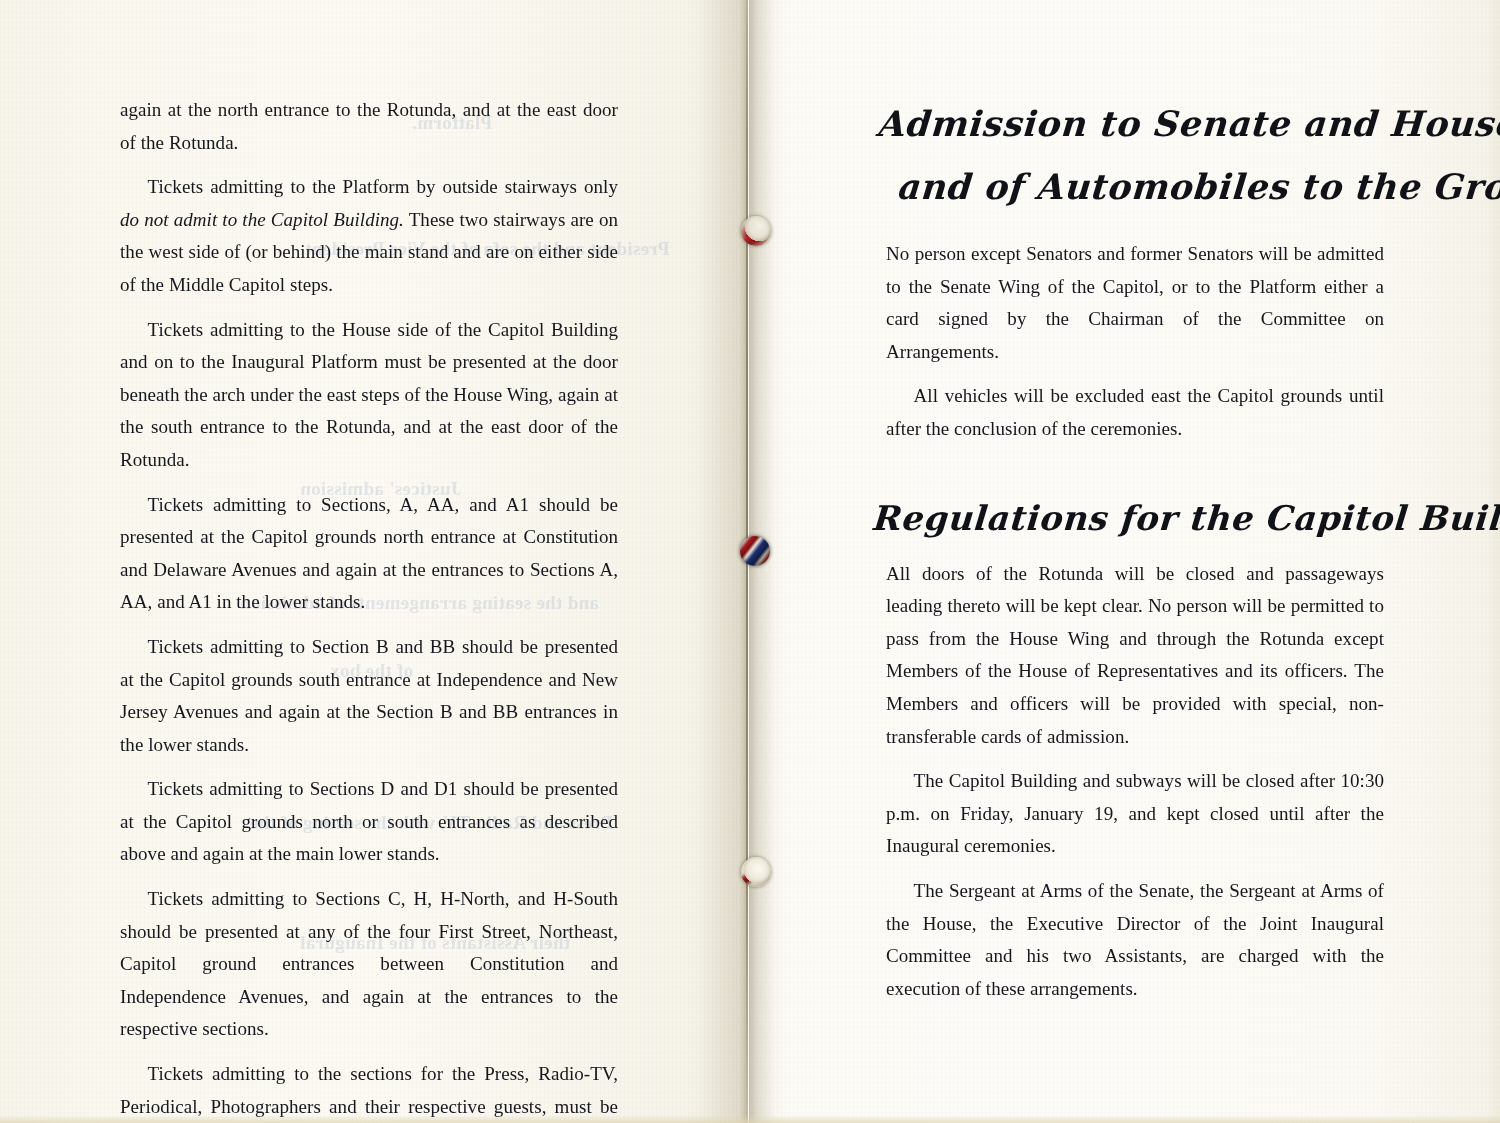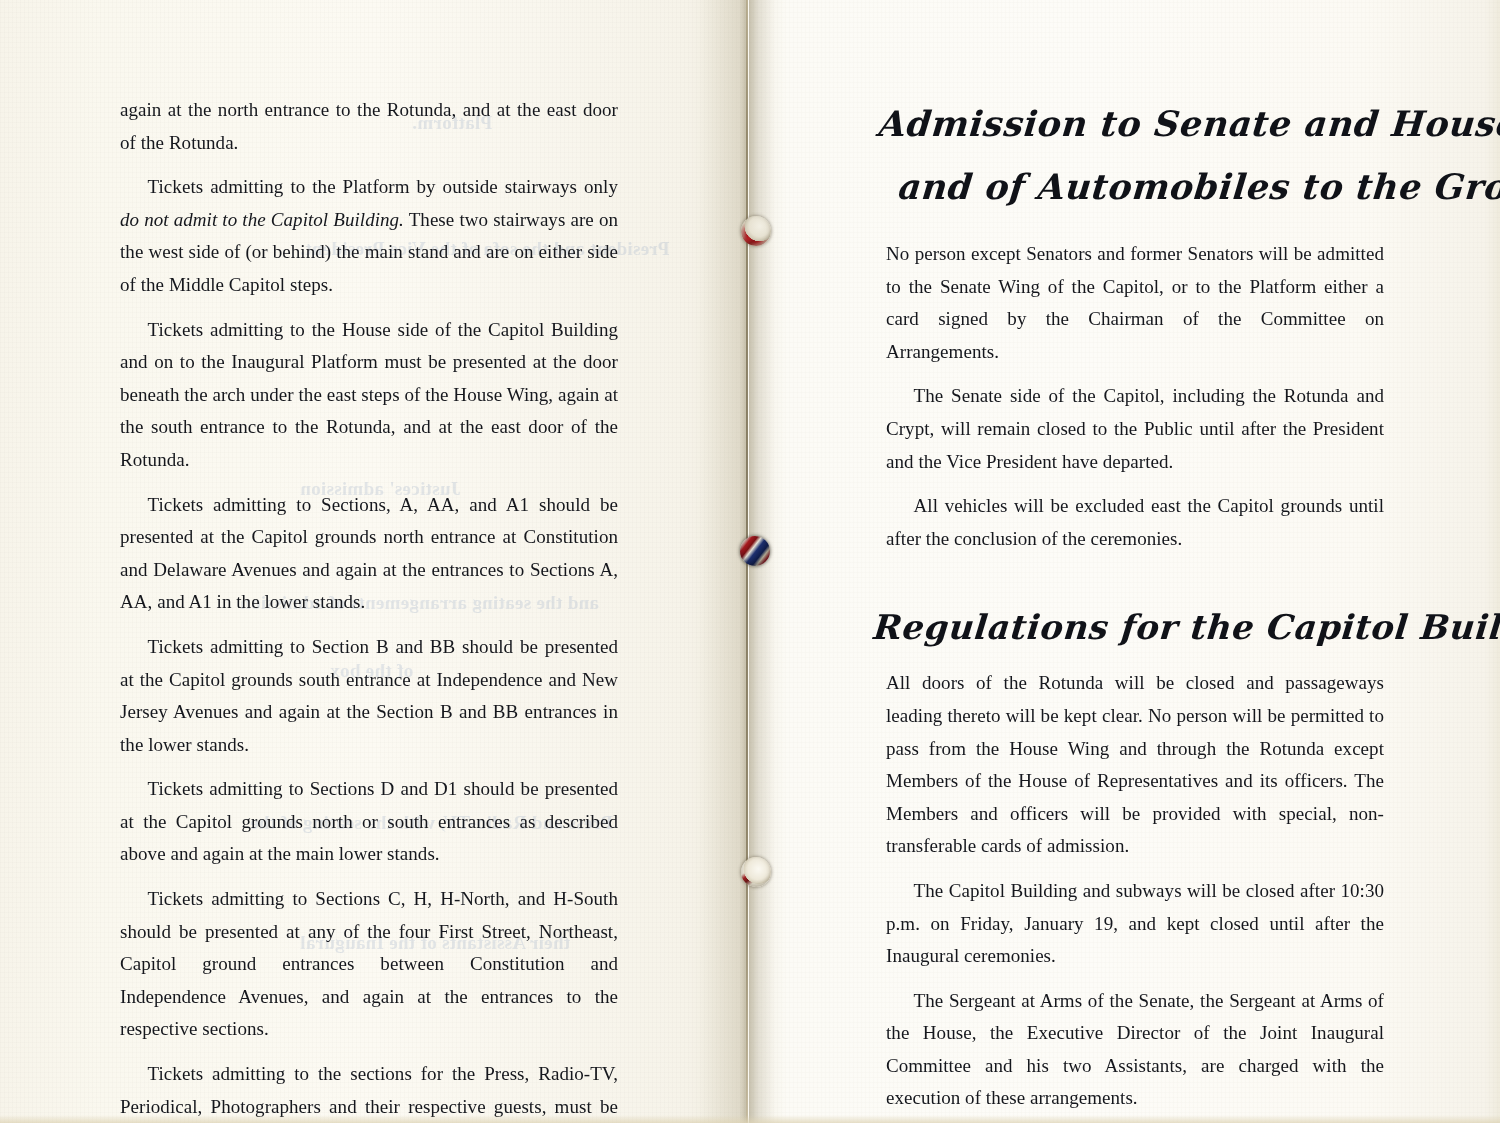--- a/index.html
+++ b/index.html
@@ -239,21 +239,20 @@
 
   <div class="column col-right body-text">
 
     <div class="script-heading script-1">
       <span class="line1">Admission to Senate and House Wings</span>
       <span class="line2">and of Automobiles to the Grounds</span>
     </div>
     <div class="spacer-after-h1"></div>
 
     <p class="flush">No person except Senators and former Senators will be admitted to the Senate Wing of the Capitol, or to the Platform either a card signed by the Chairman of the Committee on Arrangements.</p>
-    <p class="indent">The Senate side of the Capitol, including the Rotunda and Crypt, will remain closed to the Public until after the President and the Vice President have departed.</p>
     <p class="indent">All vehicles will be excluded east the Capitol grounds until after the conclusion of the ceremonies.</p>
 
     <div class="heading-block-2">
       <span class="script-heading script-2">Regulations for the Capitol Building</span>
     </div>
 
     <p class="flush">All doors of the Rotunda will be closed and passageways leading thereto will be kept clear. No person will be permitted to pass from the House Wing and through the Rotunda except Members of the House of Representatives and its officers. The Members and officers will be provided with special, non-transferable cards of admission.</p>
     <p class="indent">The Capitol Building and subways will be closed after 10:30 p.m. on Friday, January 19, and kept closed until after the Inaugural ceremonies.</p>
     <p class="indent">The Sergeant at Arms of the Senate, the Sergeant at Arms of the House, the Executive Director of the Joint Inaugural Committee and his two Assistants, are charged with the execution of these arrangements.</p>
   </div>

